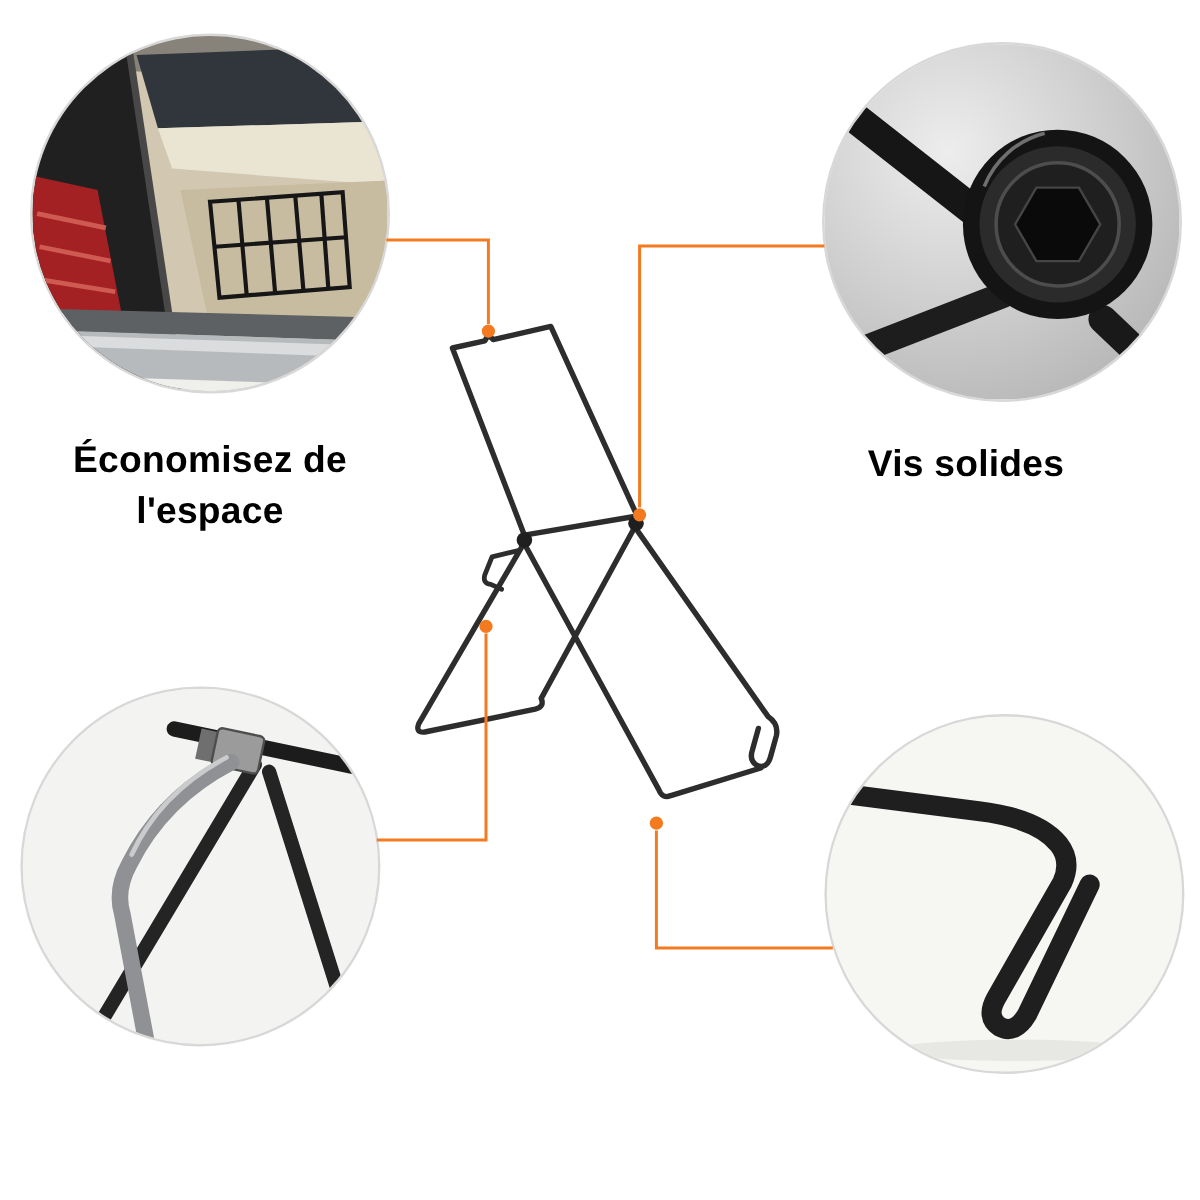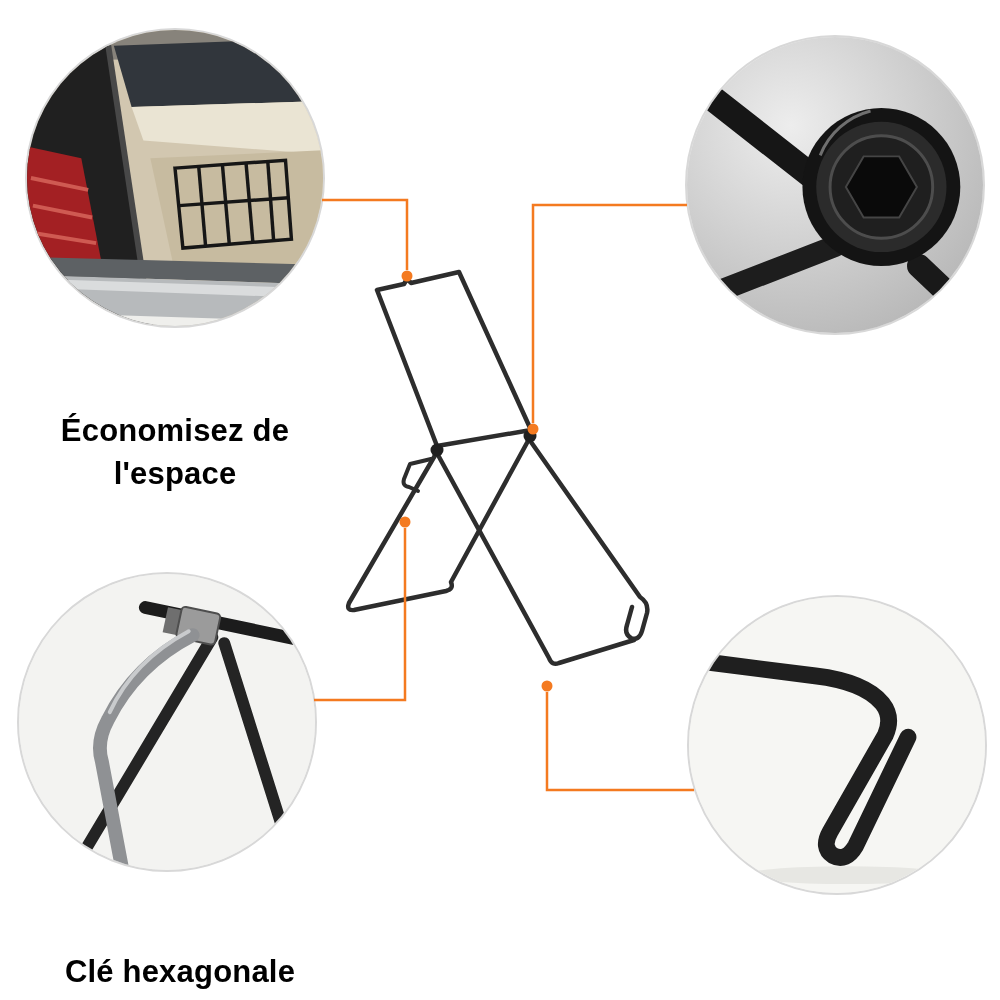--- a/index.html
+++ b/index.html
@@ -12,21 +12,21 @@
     position:absolute;width:300px;height:300px;border-radius:50%;
     overflow:hidden;border:2px solid #d8d8d8;box-sizing:border-box;background:#eee;
   }
   .photo-circle svg{display:block;width:100%;height:100%;}
   .pc-tl{left:25px;top:28px;}
   .pc-tr{left:685px;top:35px;}
   .pc-bl{left:17px;top:572px;}
   .pc-br{left:687px;top:595px;}
   .feature-label{
     position:absolute;text-align:center;font-weight:bold;font-size:31px;
-    line-height:1.38;color:#000;white-space:pre-line;letter-spacing:.2px;margin-top:48px;
+    line-height:1.38;color:#000;white-space:pre-line;letter-spacing:.2px;
   }
   .fl-tl{left:0px;top:362px;width:350px;}
   .fl-tr{left:650px;top:366px;width:310px;}
   .fl-bl{left:5px;top:903px;width:350px;}
   .fl-br{left:655px;top:903px;width:330px;}
 </style>
 </head>
 <body>
 
 <div class="canvas">
@@ -120,16 +120,15 @@
       <polyline points="547,692 547,790 694,790" stroke="#f47a20"></polyline>
       <circle cx="407" cy="276" r="5.5" stroke="none" fill="#f47a20"></circle>
       <circle cx="533" cy="429" r="5.5" stroke="none" fill="#f47a20"></circle>
       <circle cx="405" cy="522" r="5.5" stroke="none" fill="#f47a20"></circle>
       <circle cx="547" cy="686" r="5.5" stroke="none" fill="#f47a20"></circle>
     </g>
   </svg>
 
   <div class="feature-label fl-tl">Économisez de
 l'espace</div>
-  <div class="feature-label fl-bl">Clé hexagonale
-intérieure</div>
+  <div class="feature-label fl-tr">Vis solides</div>
 
 </div>
 
 </body></html>

